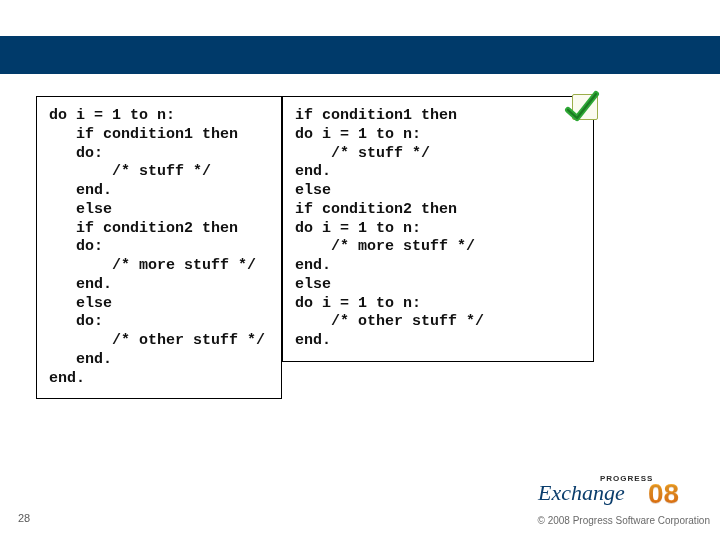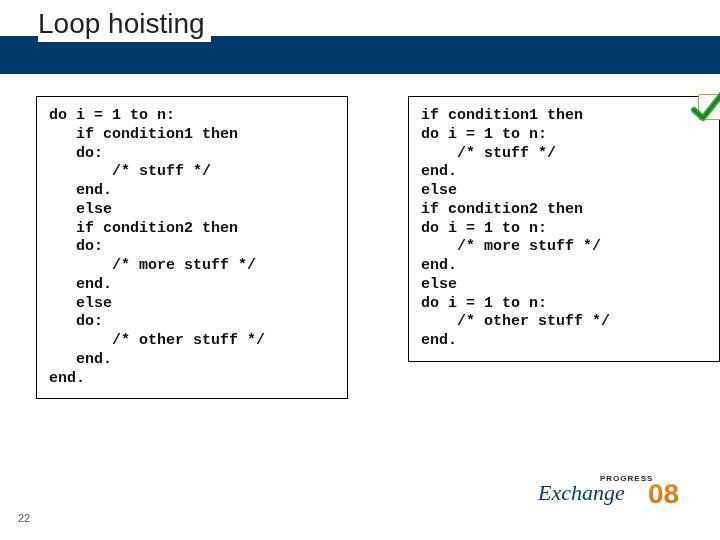--- a/index.html
+++ b/index.html
@@ -35,21 +35,21 @@
     color: #222222;
     background: #ffffff;
     padding-right: 6px;
     padding-bottom: 2px;
     z-index: 2;
   }
   .content {
     position: absolute;
     top: 96px;
     left: 36px;
-    width: 684px;
+    width: 558px;
     display: flex;
     justify-content: space-between;
     align-items: flex-start;
   }
   .code-box {
     border: 1.5px solid #000000;
     padding: 10px 12px 10px 12px;
     font-family: "Courier New", Courier, monospace;
     white-space: pre;
     font-size: 15px;
@@ -151,21 +151,20 @@
     background-clip: text;
     color: #e86b12;
     text-shadow: 0 1px 0 rgba(130,60,0,0.2);
   }
 </style>
 </head>
 <body>
 
 <div class="title-bar">
   <div class="title-strip"></div>
-  <div class="title-text">Loop hoisting</div>
 </div>
 
 <div class="content">
   <pre class="code-box code-left">do i = 1 to n:
    if condition1 then
    do:
        /* stuff */
    end.
    else
    if condition2 then
@@ -200,14 +199,15 @@
     </div>
   </div>
 </div>
 
 <div class="footer">
   <div class="logo">
     <span class="progress">PROGRESS</span>
     <span class="exchange">Exchange</span>
     <span class="year">08</span>
   </div>
-  <div class="page-num">22</div>
+  <div class="page-num">28</div>
+  <div class="copyright">© 2008 Progress Software Corporation</div>
 </div>
 
 </body></html>

